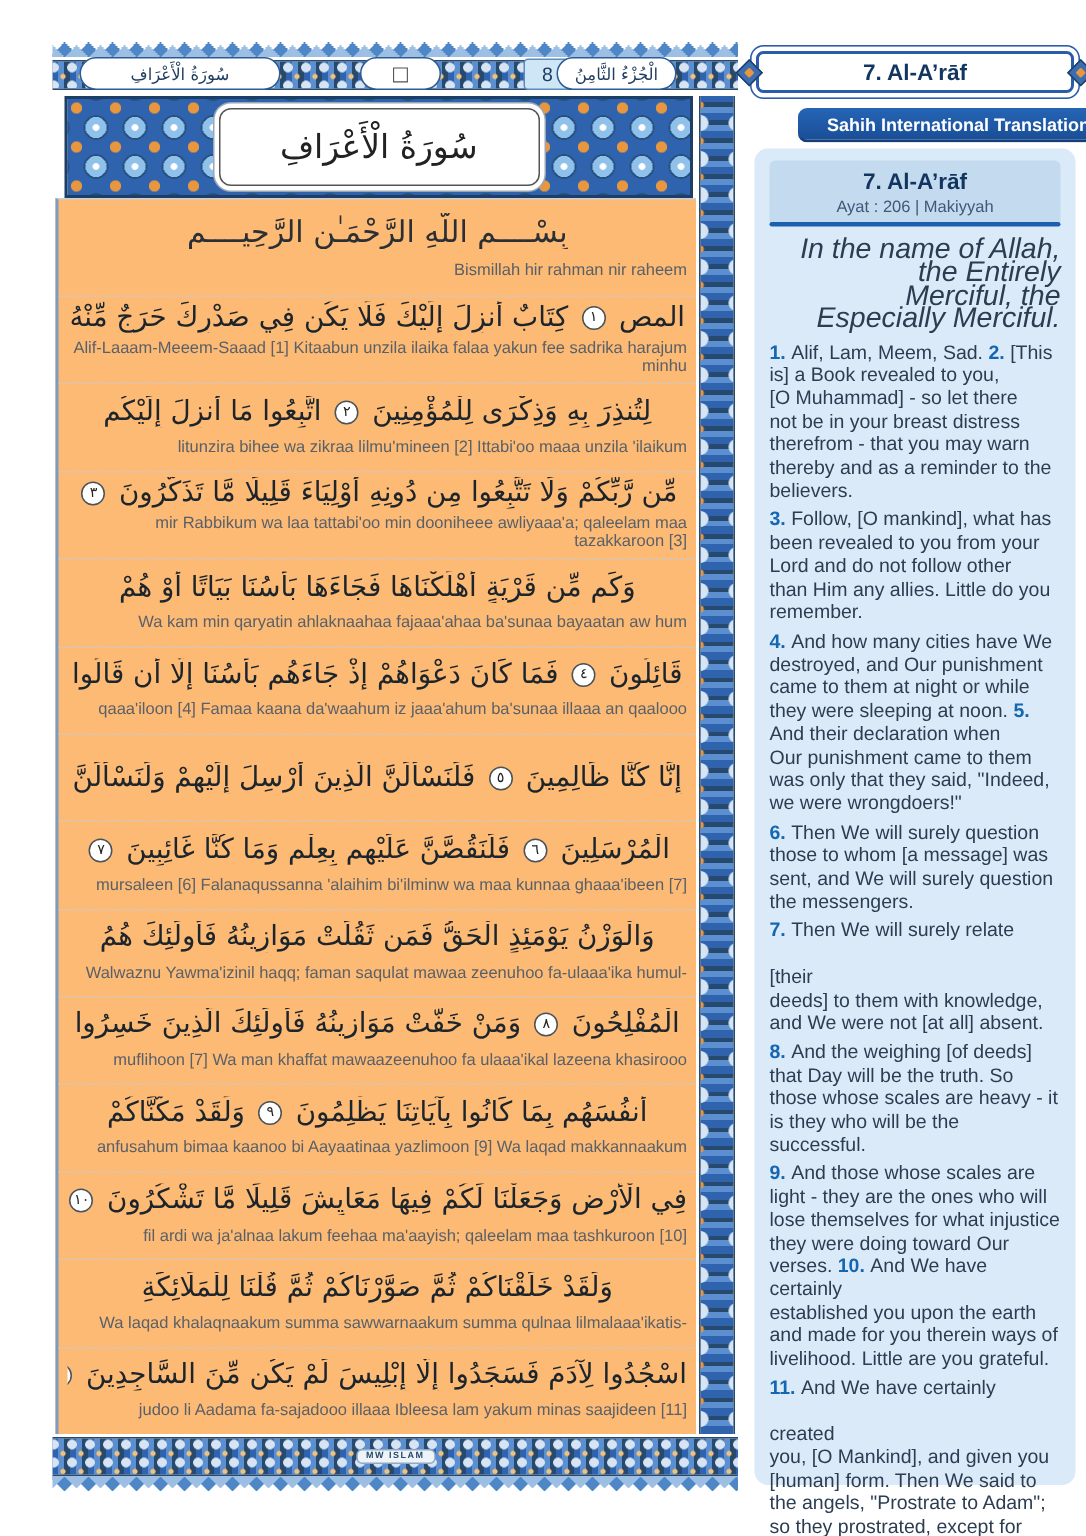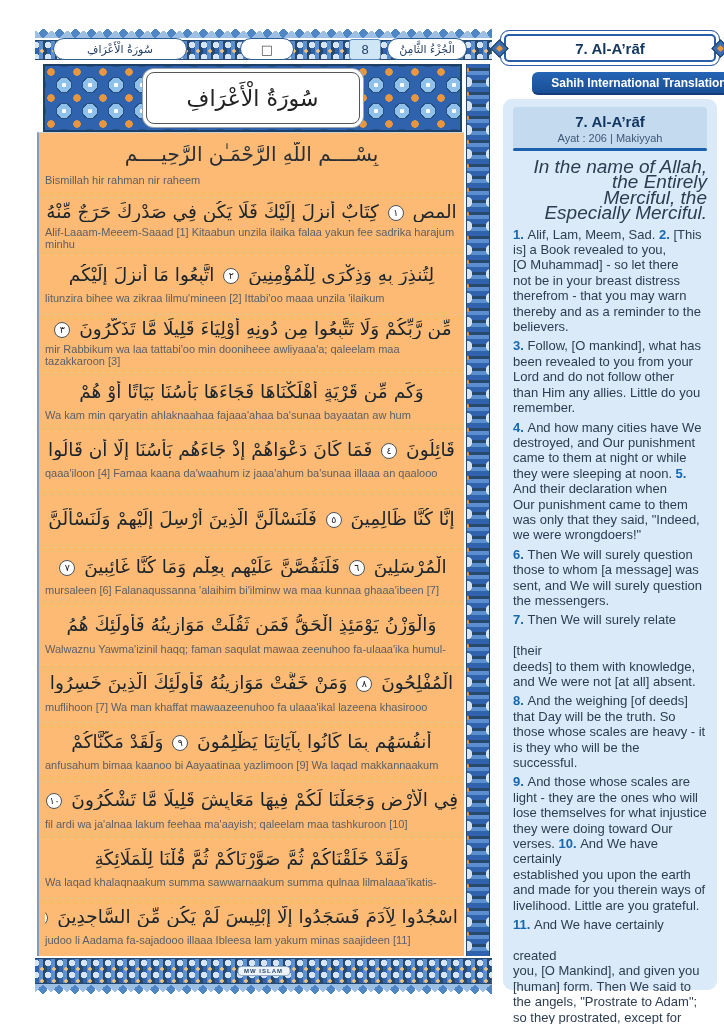--- a/index.html
+++ b/index.html
@@ -28,21 +28,21 @@
     repeating-linear-gradient(0deg,#2f63ae 0 5px,#5b8fd0 5px 9px,#27496d 9px 12px);
     border-left:1px solid #27496d;border-right:1px solid #27496d;box-sizing:border-box;}
 
   .tabbar{position:absolute;top:10px;left:0;right:0;height:24px;}
   .tabbar .patstrip{position:absolute;left:0;right:0;top:2px;bottom:2px;}
   .tab{position:absolute;top:0;height:22px;background:#fff;border:1.5px solid #2c5c94;
        border-radius:11px;display:flex;align-items:center;justify-content:center;
        font-family:"DejaVu Sans",sans-serif;font-size:11px;color:#1d3a5f;box-sizing:border-box;z-index:2;}
   .tab.surah{left:18px;width:134px;}
   .tab.centerbox{left:205px;width:54px;font-size:13px;color:#555;}
-  .tab.juz{left:352px;width:80px;}
+  .tab.juz{left:336px;width:80px;}
   .pagenum{position:absolute;top:1px;left:314px;width:32px;height:21px;background:#cfe6f7;
        border:1px solid #5d8cbc;border-radius:3px;display:flex;align-items:center;justify-content:center;
        font-size:13px;color:#1d3a5f;z-index:2;box-sizing:border-box;}
 
   .banner{position:absolute;top:36px;left:8px;right:30px;height:68px;border:2px solid #1d3f66;box-sizing:border-box;
     background:
       radial-gradient(circle,#ffffff 0 2px,#0000 2.5px) 6px 6px/26px 26px,
       radial-gradient(circle,#8fc1ea 0 7px,#26507f 7px 8px,#0000 8.5px) 6px 6px/26px 26px,
       radial-gradient(circle,#e8973f 0 3.5px,#0000 4px) 19px 19px/26px 26px,
       linear-gradient(#2f63ae,#2f63ae);}
@@ -62,21 +62,21 @@
   .content{position:absolute;top:104px;left:2px;right:28px;bottom:38px;background:#fdba74;
       border-left:2px solid #7d9cc0;border-top:1px solid #c9d2da;box-sizing:border-box;
       display:flex;flex-direction:column;}
   .vrow{flex:1;display:flex;flex-direction:column;justify-content:space-evenly;
       border-bottom:1px dotted #c6ccd4;padding:1px 6px;box-sizing:border-box;overflow:hidden;}
   .vrow:last-child{border-bottom:none;}
   .vrow.bsm{flex:1.12;}
   .ar{direction:rtl;text-align:center;font-family:"DejaVu Sans",sans-serif;font-size:18.5px;
       color:#1c242c;white-space:nowrap;overflow:hidden;}
   .vrow.bsm .ar{font-size:20px;color:#2a2f35;}
-  .tl{text-align:left;font-size:11px;color:#5a6068;padding:1px 0 2px;}
+  .tl{text-align:right;font-size:11px;color:#5a6068;padding:1px 0 2px;}
   .am{display:inline-block;min-width:16px;height:16px;line-height:14px;border:1.5px solid #4a5258;
       border-radius:50%;font-size:9.5px;text-align:center;vertical-align:middle;margin:0 3px;
       background:#fff;color:#222;padding:0 1px;box-sizing:border-box;}
 
   
   .tframe{position:absolute;left:500px;top:30px;width:220px;height:36px;background:#fff;
       border:1.5px solid #2a5ca8;border-radius:9px;
       box-shadow:inset 0 0 0 3px #fff,inset 0 0 0 5px #2a5ca8;
       display:flex;align-items:center;justify-content:center;
       font-weight:bold;font-size:15px;color:#12365f;box-sizing:border-box;}

